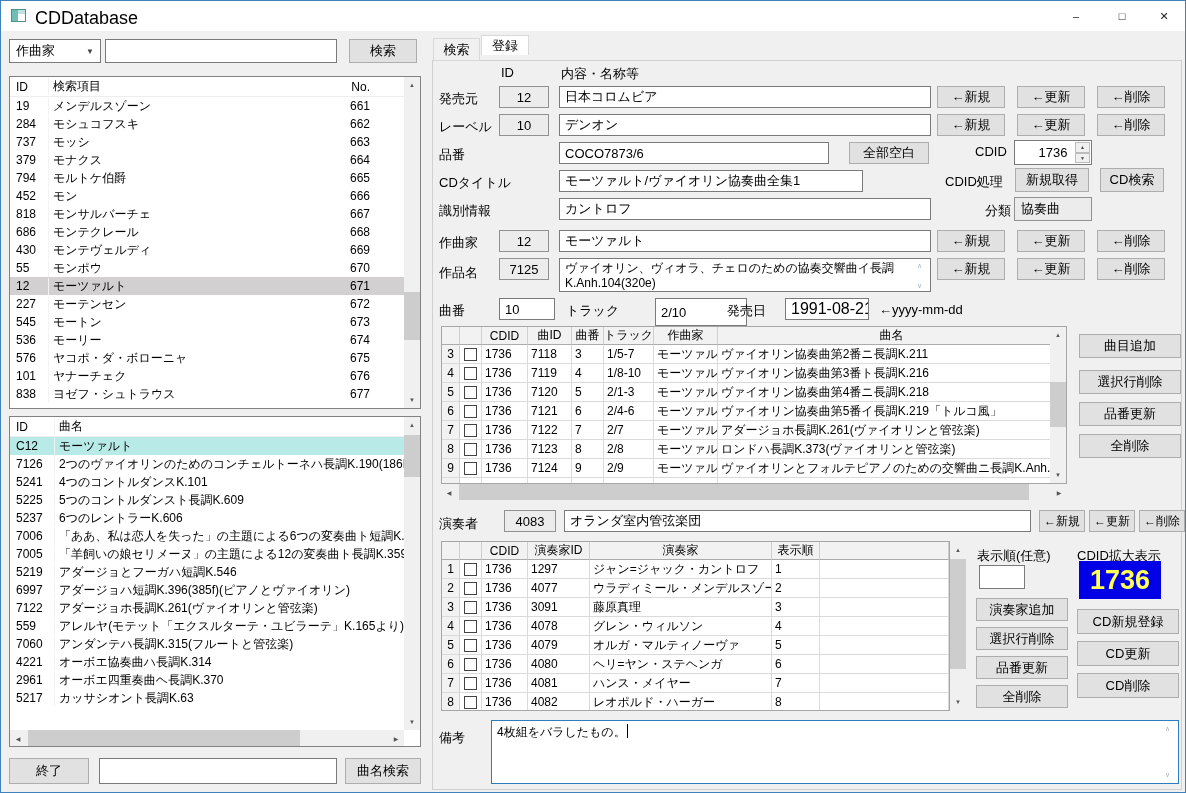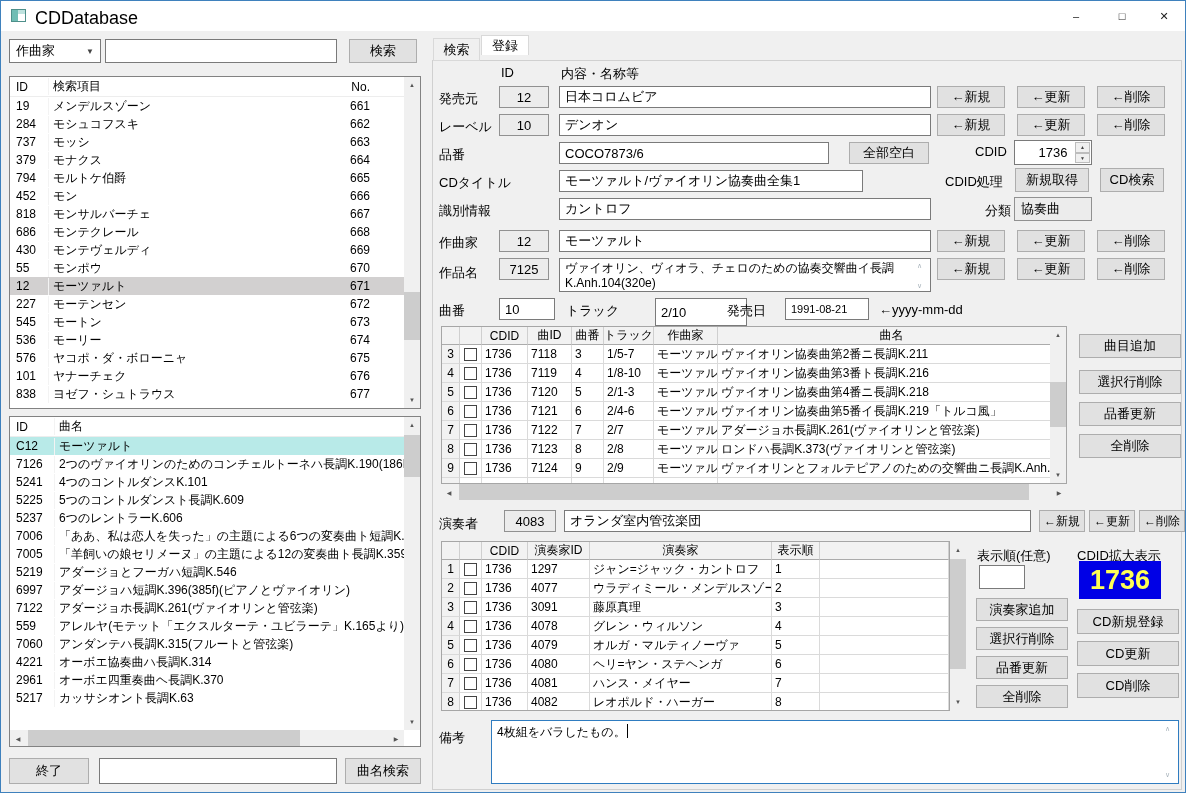--- a/index.html
+++ b/index.html
@@ -326,21 +326,21 @@
   <div class="tiny-arr" style="left:916px;top:281px;">∨</div>
   <div class="btn" style="left:936px;top:257px;width:68px;height:22px;">←新規</div>
   <div class="btn" style="left:1016px;top:257px;width:68px;height:22px;">←更新</div>
   <div class="btn" style="left:1096px;top:257px;width:68px;height:22px;">←削除</div>
 
   <div class="lbl" style="left:438px;top:301px;">曲番</div>
   <div class="tb" style="left:498px;top:297px;width:56px;height:22px;">10</div>
   <div class="lbl" style="left:565px;top:301px;">トラック</div>
   <div class="tb" style="left:618px;top:297px;width:92px;height:28px;margin-left:36px;">2/10</div>
   <div class="lbl" style="left:726px;top:301px;">発売日</div>
-  <div class="tb" style="left:784px;top:297px;width:84px;height:22px;font-size:11px;">1991-08-21</div>
+  <div class="tb" style="left:784px;top:297px;width:84px;height:22px;font-size:16px;">1991-08-21</div>
   <div class="lbl" style="left:878px;top:301px;">←yyyy-mm-dd</div>
 
   <div class="grid" style="left:440px;top:325px;width:626px;height:158px;">
     <div class="ghead">
       <div class="gc gh" style="width:18px;"></div>
       <div class="gc gh" style="width:22px;"></div>
       <div class="gc gh" style="width:46px;">CDID</div>
       <div class="gc gh" style="width:44px;">曲ID</div>
       <div class="gc gh" style="width:32px;">曲番</div>
       <div class="gc gh" style="width:50px;">トラック</div>

